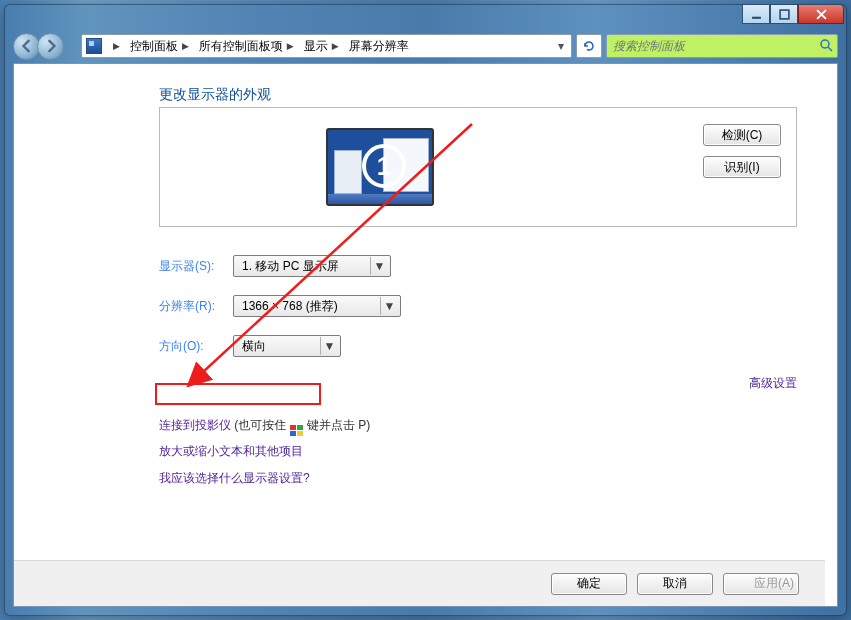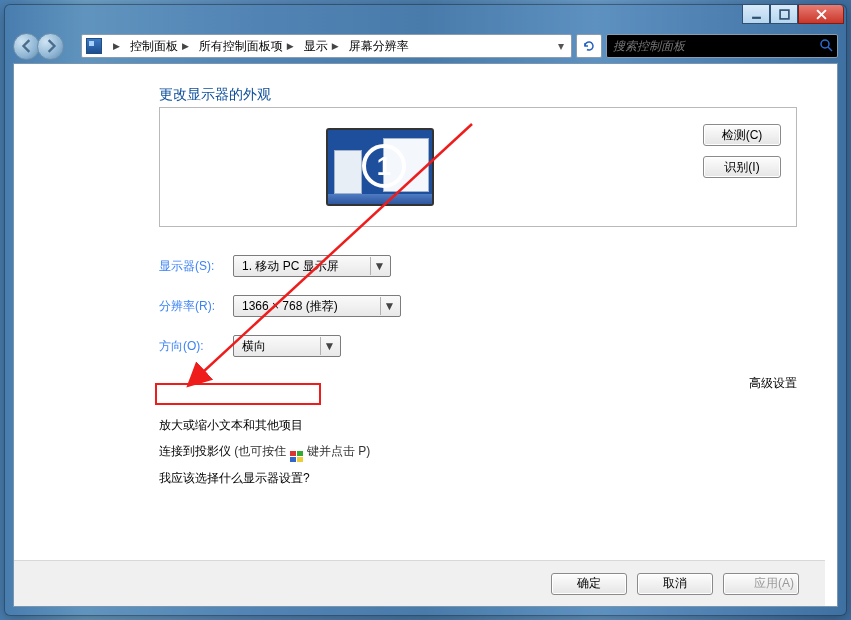--- a/index.html
+++ b/index.html
@@ -113,21 +113,21 @@
     width:26px; height:24px;
     border:1px solid #8a9db0;
     border-radius:2px;
     background:#fff;
     display:flex; align-items:center; justify-content:center;
     color:#2761c1;
   }
   .search {
     width:232px;
     height:24px;
-    background:#000000;
+    background:#bef264;
     border:1px solid #8a9db0;
     border-radius:2px;
     display:flex; align-items:center;
     padding:0 4px;
     color:#7d7d7d;
     position:relative;
   }
   .search input {
     border:none; outline:none; width:100%; font-size:12px; font-style:italic; color:#7d7d7d;
     background:transparent; font-family:inherit;
@@ -218,21 +218,21 @@
     display:flex; align-items:center; justify-content:center;
     color:#444;
   }
   .dd1 { width:158px; }
   .dd2 { width:168px; }
   .dd3 { width:108px; }
   .adv {
     text-align:right;
     margin-top:6px;
   }
-  a.link { color:#000000; text-decoration:none; cursor:pointer; }
+  a.link { color:#4c1d95; text-decoration:none; cursor:pointer; }
   .helps { margin-top:20px; line-height:2.2; }
   .helps .subtle { color:#333; }
   .winlogo {
     display:inline-block; width:14px; height:12px;
     vertical-align:middle;
   }
   
   .ann-box {
     position:absolute;
     border:2px solid #ef1c1c;
@@ -375,34 +375,34 @@
             <span class="caret">▼</span>
           </div>
         </div>
       </div>
 
       <div class="adv">
         <a class="link">高级设置</a>
       </div>
 
       <div class="helps">
-        <div><a class="link">放大或缩小文本和其他项目</a></div>
         <div>
           <a class="link">连接到投影仪</a>
           <span class="subtle"> (也可按住 </span>
           <span class="winlogo">
             <svg viewBox="0 0 14 12">
                 <rect x="0" y="0" width="6" height="5" fill="#d33"></rect>
                 <rect x="7" y="0" width="6" height="5" fill="#3a3"></rect>
                 <rect x="0" y="6" width="6" height="5" fill="#36c"></rect>
                 <rect x="7" y="6" width="6" height="5" fill="#ec3"></rect>
               </svg>
           </span>
           <span class="subtle"> 键并点击 P)</span>
         </div>
+        <div><a class="link">放大或缩小文本和其他项目</a></div>
         <div><a class="link">我应该选择什么显示器设置?</a></div>
       </div>
 
     </div>
 
     <div class="ann-box" style="left:141px; top:319px; width:166px; height:22px;"></div>
     <svg class="ann-arrow" style="left:148px; top:58px; width:320px; height:290px;">
       <defs>
         <marker id="arrh" markerWidth="10" markerHeight="10" refX="8" refY="5" orient="auto">
           <path d="M0 0 L10 5 L0 10 Z" fill="#ef1c1c"></path>

